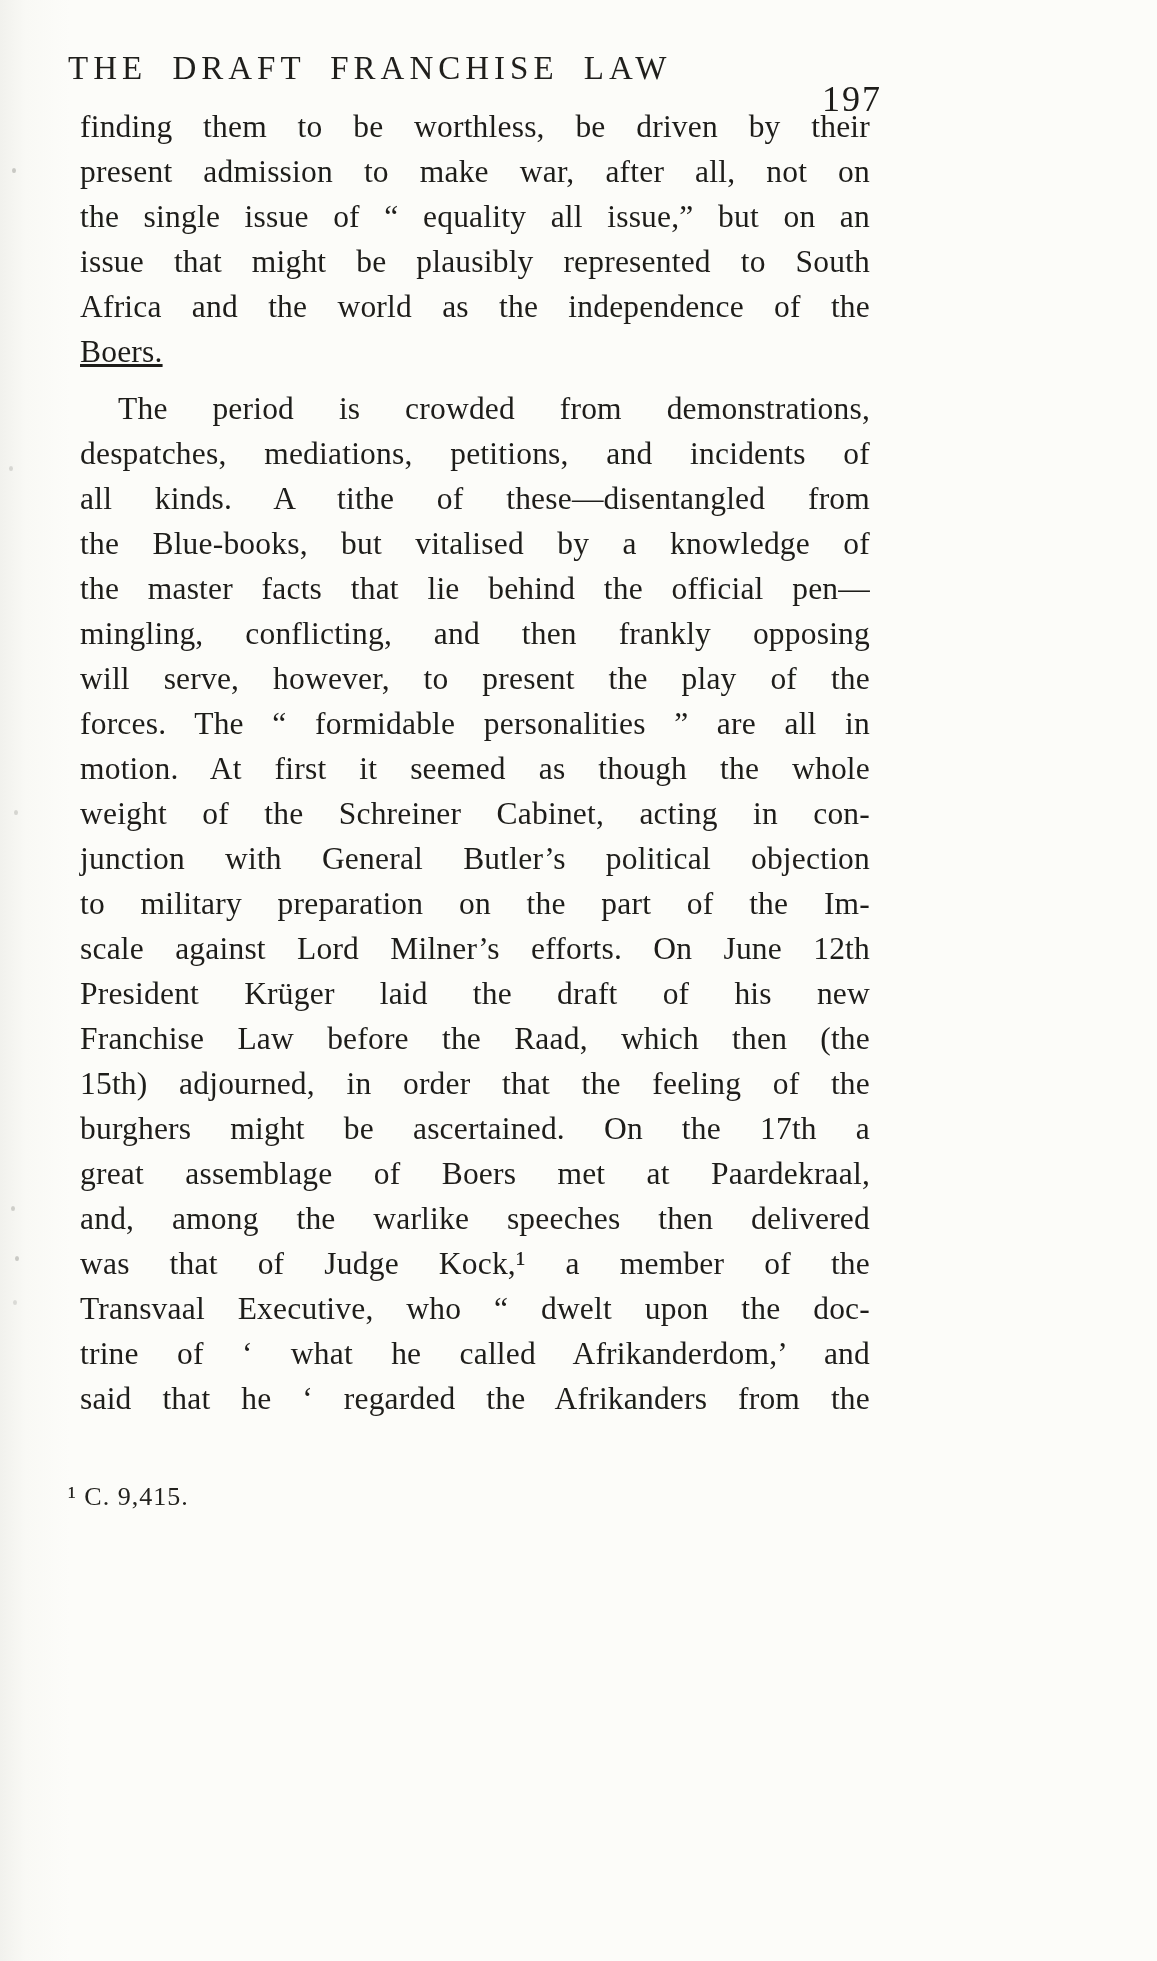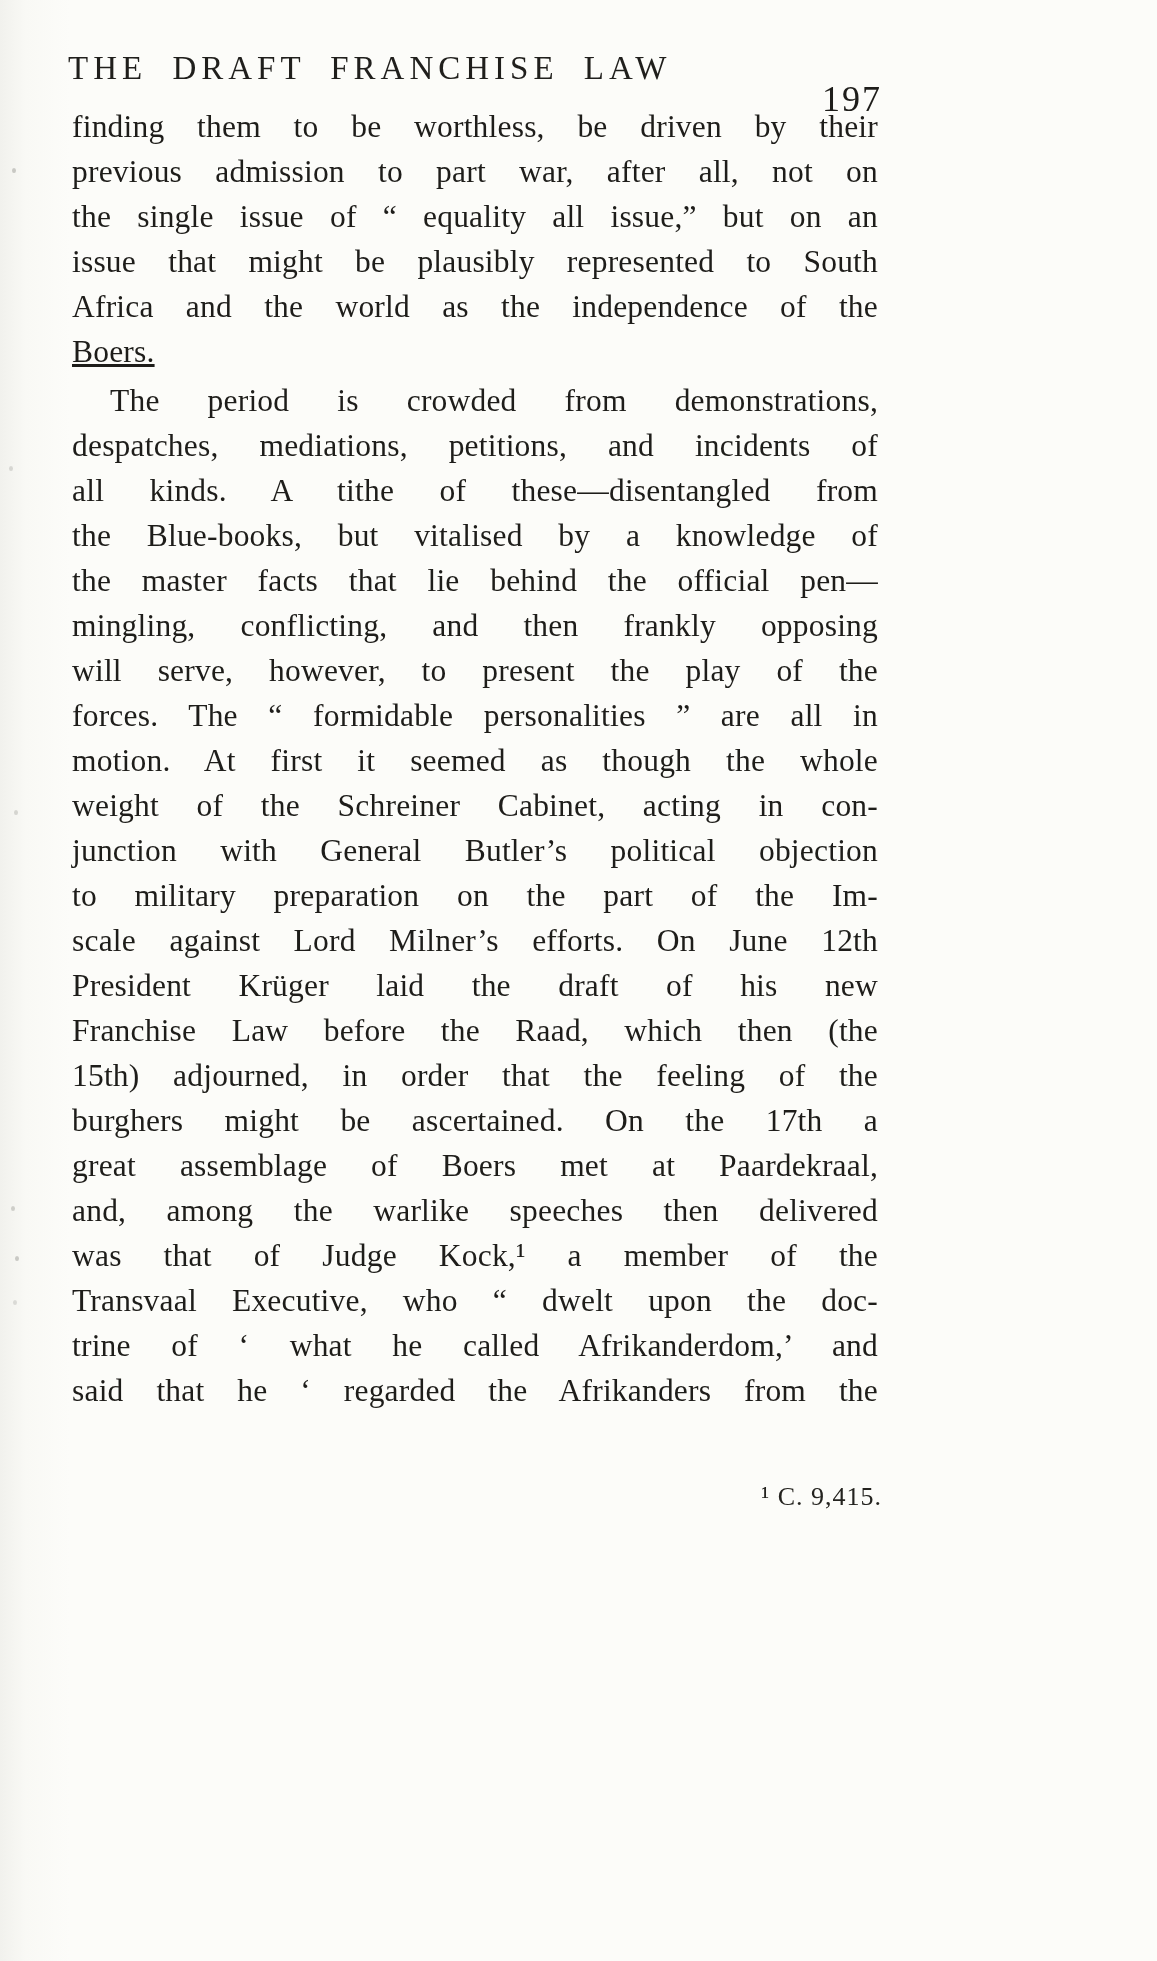--- a/index.html
+++ b/index.html
@@ -53,57 +53,57 @@
   }
   .page-number {
     position: absolute;
     right: 0;
     top: 11px;
     font-size: 36px;
     line-height: 44px;
     letter-spacing: 2px;
     margin-top: 20px;
   }
-  .paragraph { margin: 4px; }
+  .paragraph { margin: 12px; }
   .line {
     font-size: 31.5px;
     line-height: 45px;
     text-align: justify;
     text-align-last: justify;
     letter-spacing: 0.2px;
   }
   .line.indent { text-indent: 38px; }
   .line.last { text-align-last: left; text-decoration: underline; }
   .footnote {
     position: absolute;
     left: 68px;
     top: 1482px;
     width: 814px;
-    text-align: right;
+    text-align: left;
     font-size: 26px;
     letter-spacing: 1px;
     color: #24231f;
   }
 </style>
 </head>
 <body>
 
 <div class="page">
   <div class="scan-specks"></div>
 
   <div class="text-block">
     <div class="running-head">
       <div class="head-title">THE DRAFT FRANCHISE LAW</div>
       <div class="page-number">197</div>
     </div>
 
     <div id="paragraphs">
         <div class="paragraph">
           <div class="line">finding them to be worthless, be driven by their</div>
-          <div class="line">previous admission to part war, after all, not on</div>
+          <div class="line">present admission to make war, after all, not on</div>
           <div class="line">the single issue of “ equality all issue,” but on an</div>
           <div class="line">issue that might be plausibly represented to South</div>
           <div class="line">Africa and the world as the independence of the</div>
           <div class="line last">Boers.</div>
         </div>
         <div class="paragraph">
           <div class="line indent">The period is crowded from demonstrations,</div>
           <div class="line">despatches, mediations, petitions, and incidents of</div>
           <div class="line">all kinds. A tithe of these—disentangled from</div>
           <div class="line">the Blue-books, but vitalised by a knowledge of</div>

